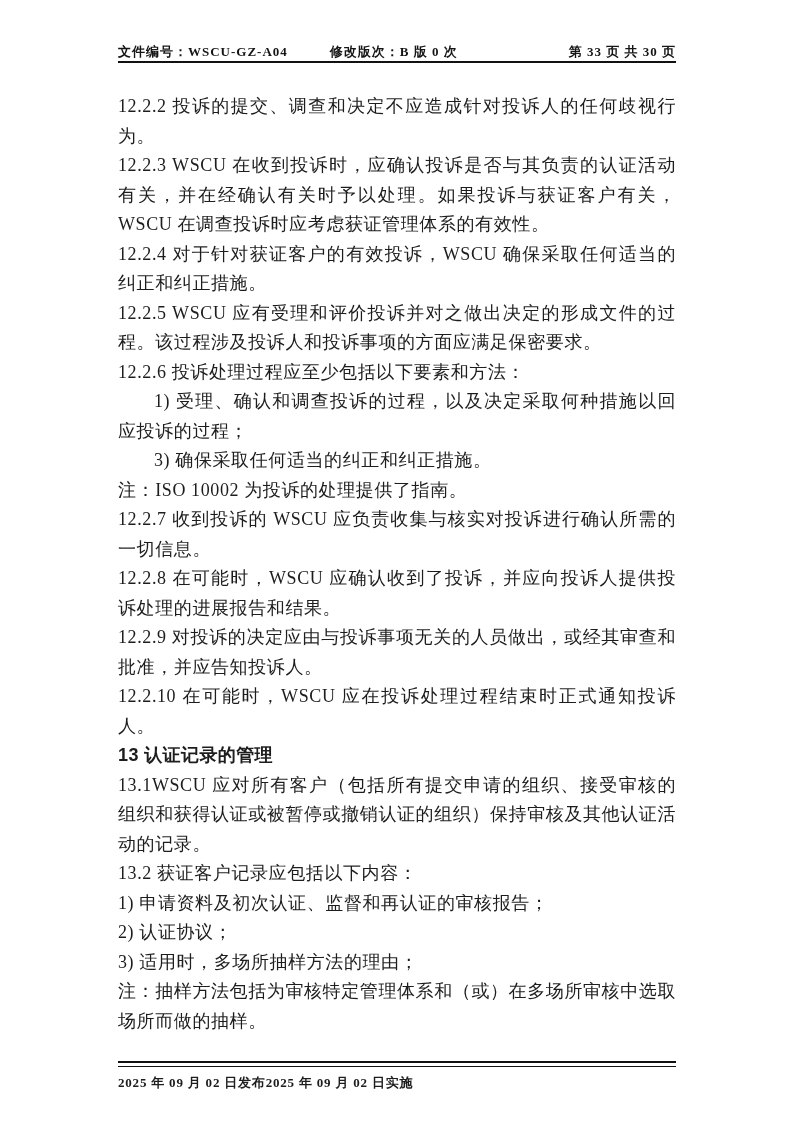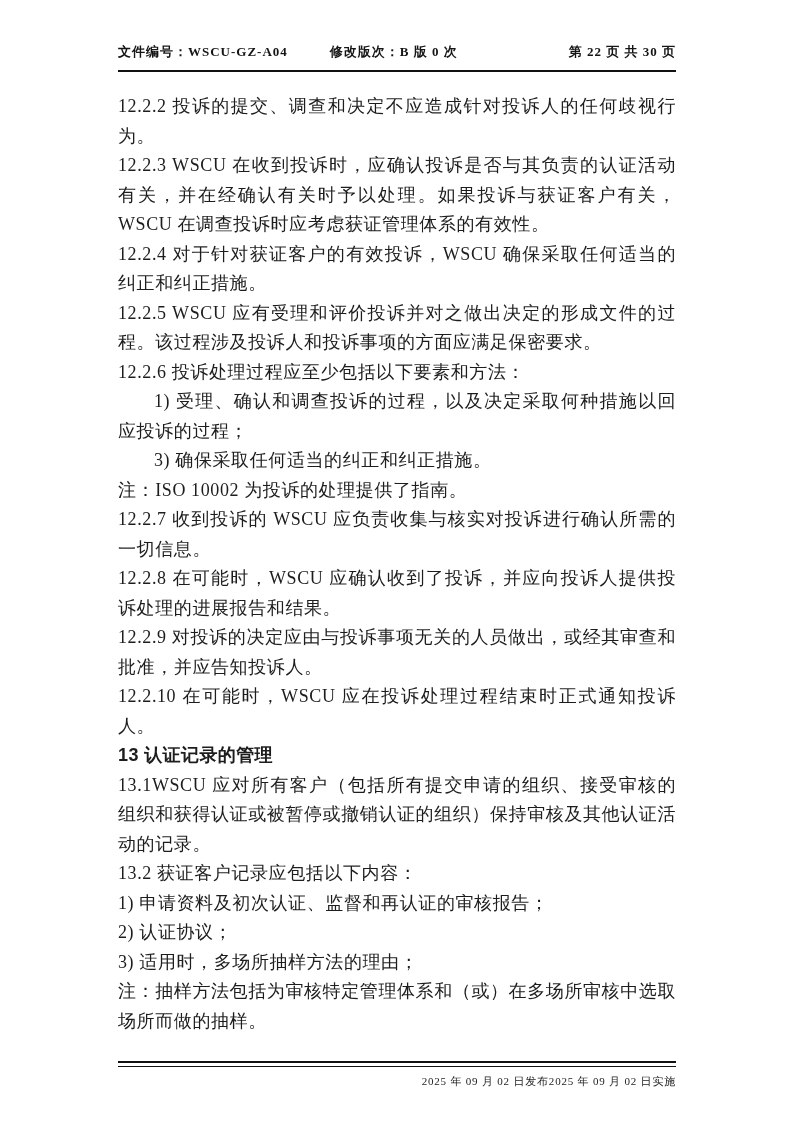--- a/index.html
+++ b/index.html
@@ -22,21 +22,21 @@
     position: absolute;
     left: 118px;
     width: 558px;
     top: 32px;
     display: flex;
     align-items: baseline;
     font-size: 13px;
     font-weight: bold;
     letter-spacing: 1px;
     color: #151515;
-    padding-bottom: 9px;
+    padding-bottom: 0;
     border-bottom: 2px solid #111111;
   }
   .header .doc-no { flex: 0 0 auto; }
   .header .revision { margin-left: 42px; flex: 0 0 auto; margin-top: 11px; }
   .header .page-no { margin-left: auto; flex: 0 0 auto; }
 
   
   .doc-body {
     position: absolute;
     left: 118px;
@@ -71,36 +71,37 @@
     height: 2px;
     background: #111111;
   }
   .footer .rule-thin {
     height: 1px;
     background: #111111;
     margin-top: 3px;
   }
   .footer .dates {
     display: flex;
-    justify-content: flex-end;
+    justify-content: flex-start;
     margin-top: 7px;
-    font-size: 11px;
+    font-size: 13px;
     letter-spacing: 0.8px;
     color: #1d1d1d;
+    font-weight: bold;
   }
 </style>
 </head>
 <body>
 
 <div class="page">
 
   <div class="header">
     <span class="doc-no">文件编号：WSCU-GZ-A04</span>
     <span class="revision">修改版次：B 版 0 次</span>
-    <span class="page-no">第 22 页 共 30 页</span>
+    <span class="page-no">第 33 页 共 30 页</span>
   </div>
 
   <div class="doc-body">
     <p>12.2.2 投诉的提交、调查和决定不应造成针对投诉人的任何歧视行为。</p>
     <p>12.2.3 WSCU 在收到投诉时，应确认投诉是否与其负责的认证活动有关，并在经确认有关时予以处理。如果投诉与获证客户有关，WSCU 在调查投诉时应考虑获证管理体系的有效性。</p>
     <p>12.2.4 对于针对获证客户的有效投诉，WSCU 确保采取任何适当的纠正和纠正措施。</p>
     <p>12.2.5 WSCU 应有受理和评价投诉并对之做出决定的形成文件的过程。该过程涉及投诉人和投诉事项的方面应满足保密要求。</p>
     <p>12.2.6 投诉处理过程应至少包括以下要素和方法：</p>
     <p class="indent2">1) 受理、确认和调查投诉的过程，以及决定采取何种措施以回应投诉的过程；</p>
     <p class="indent2">3) 确保采取任何适当的纠正和纠正措施。</p>

